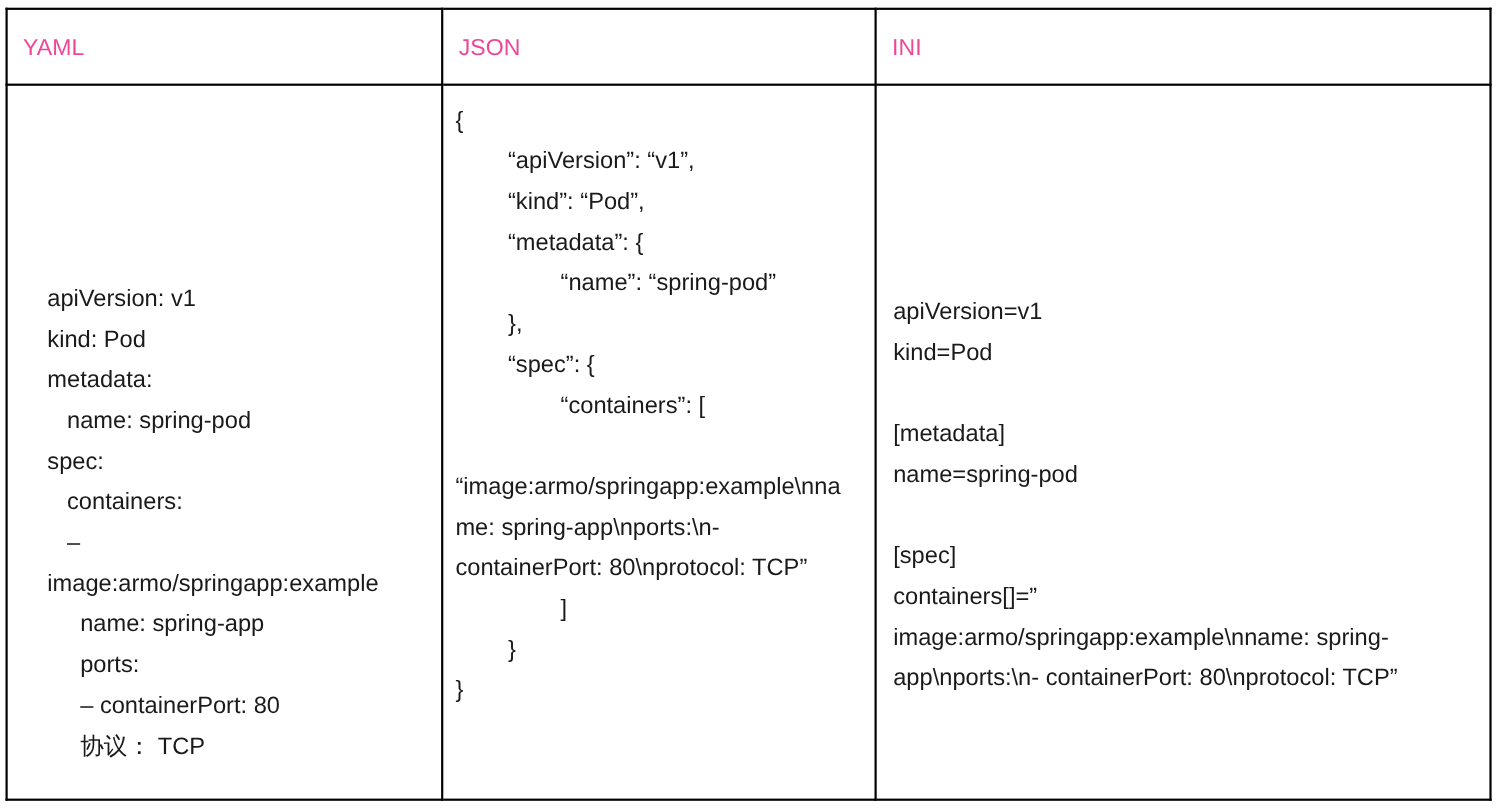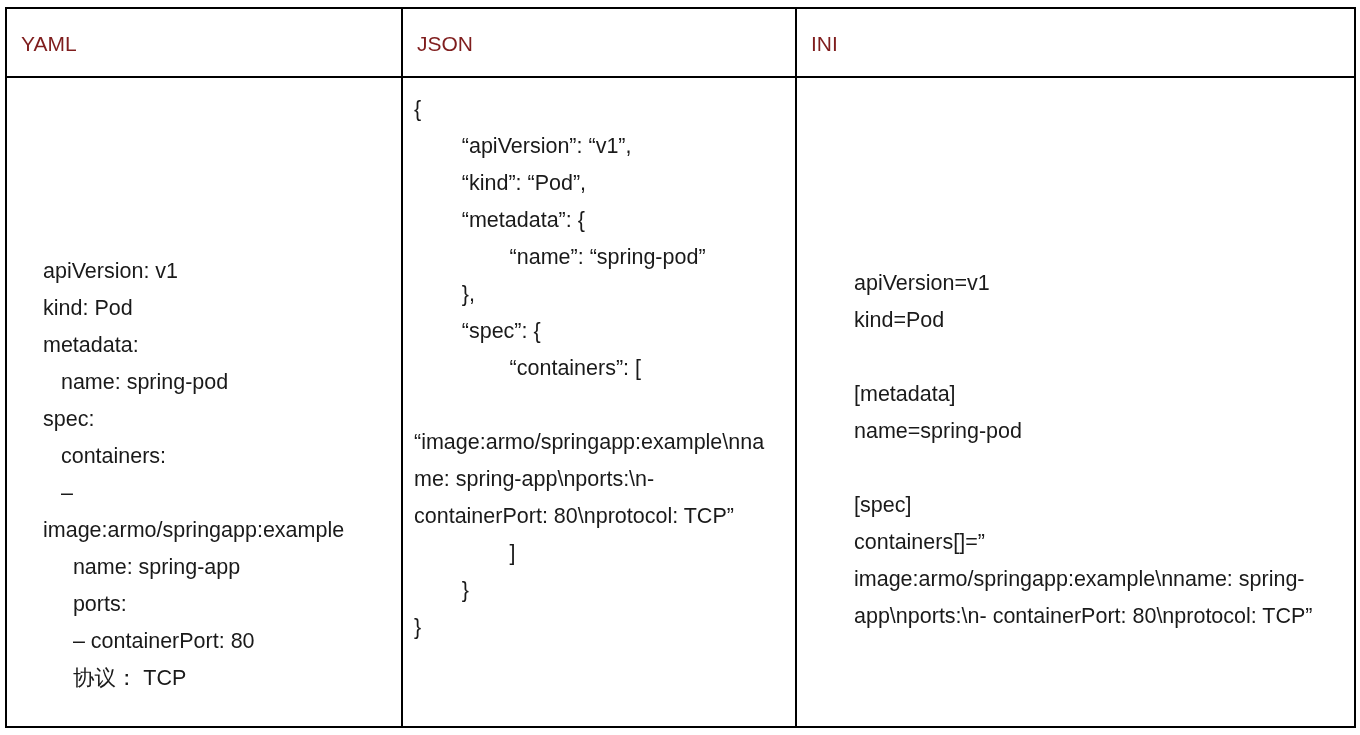--- a/index.html
+++ b/index.html
@@ -50,21 +50,21 @@
     height: 67px;
     text-align: left;
     font-weight: normal;
   }
 
   .hdr-label {
     display: block;
     font-size: 21px;
     line-height: 21px;
     padding: 24px 0 0 14px;
-    color: #7f1d1d;
+    color: #ec4899;
     white-space: nowrap;
   }
 
   .cell-body {
     height: 100%;
     box-sizing: border-box;
   }
 
   .code-block {
     font-family: "Liberation Sans", sans-serif;
@@ -94,21 +94,20 @@
   }
 
   
   .cell-json .code-block {
     padding: 13px 22px 0 11px;
   }
 
   
   .cell-ini .code-block {
     padding: 187px 14px 0 15px;
-    margin-left: 42px;
   }
 </style>
 </head>
 <body>
 
 <div class="table-wrap">
   <table class="compare">
     <colgroup>
       <col class="col-yaml">
       <col class="col-json">

